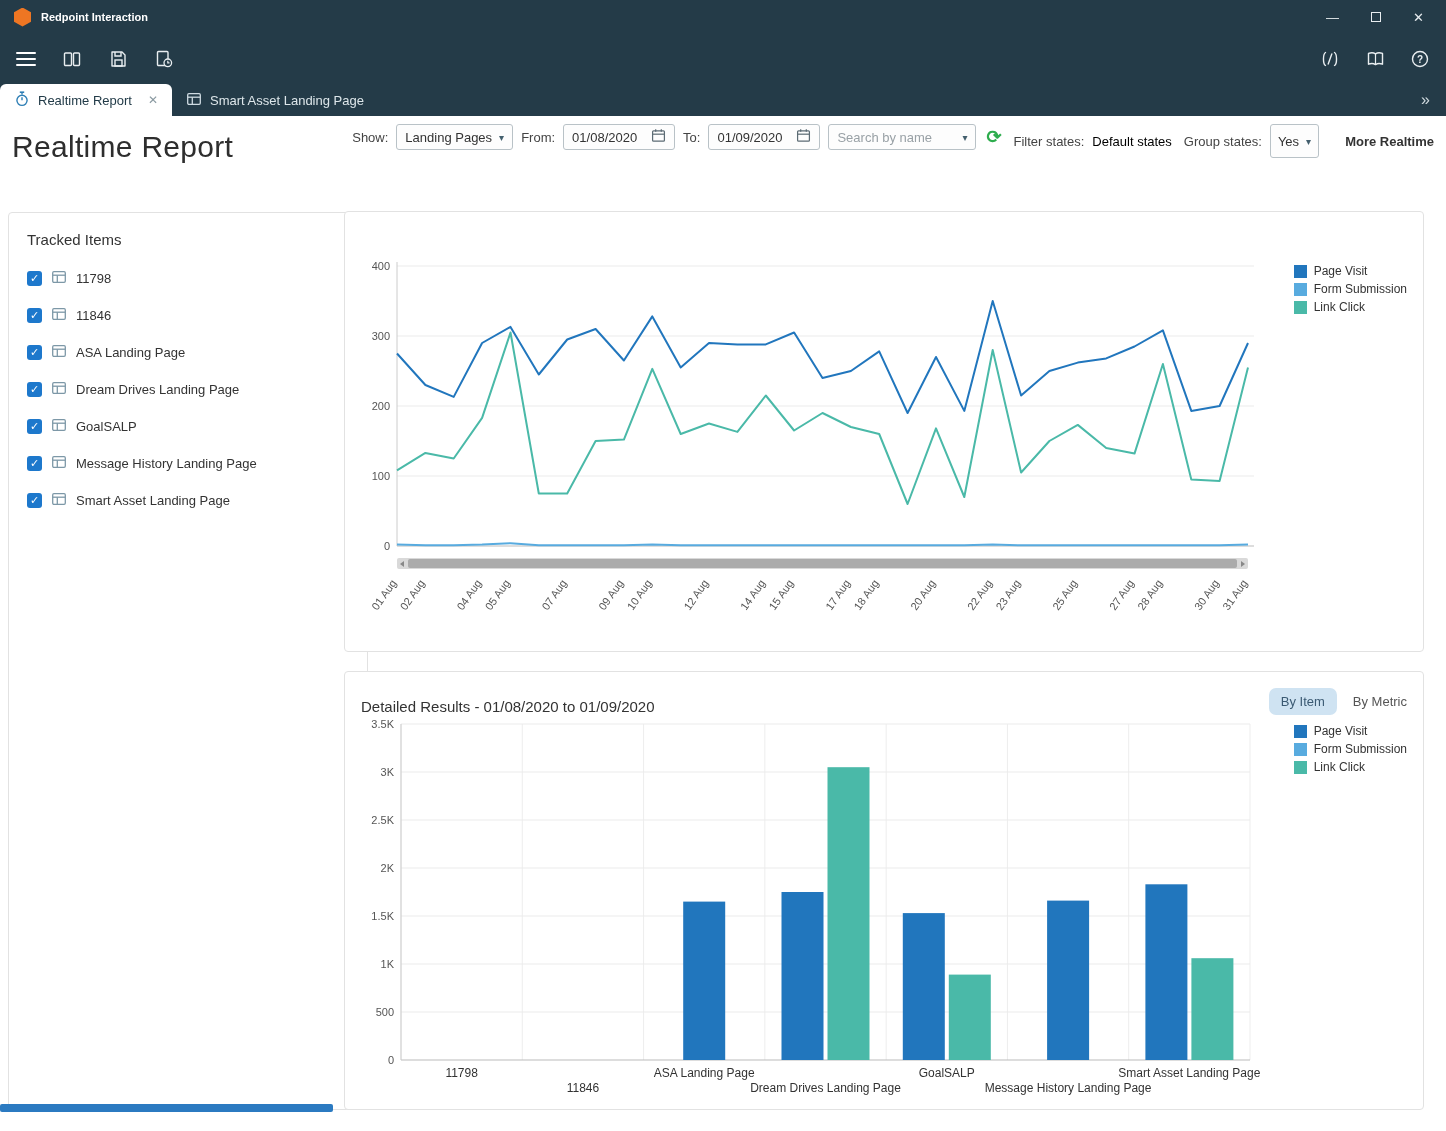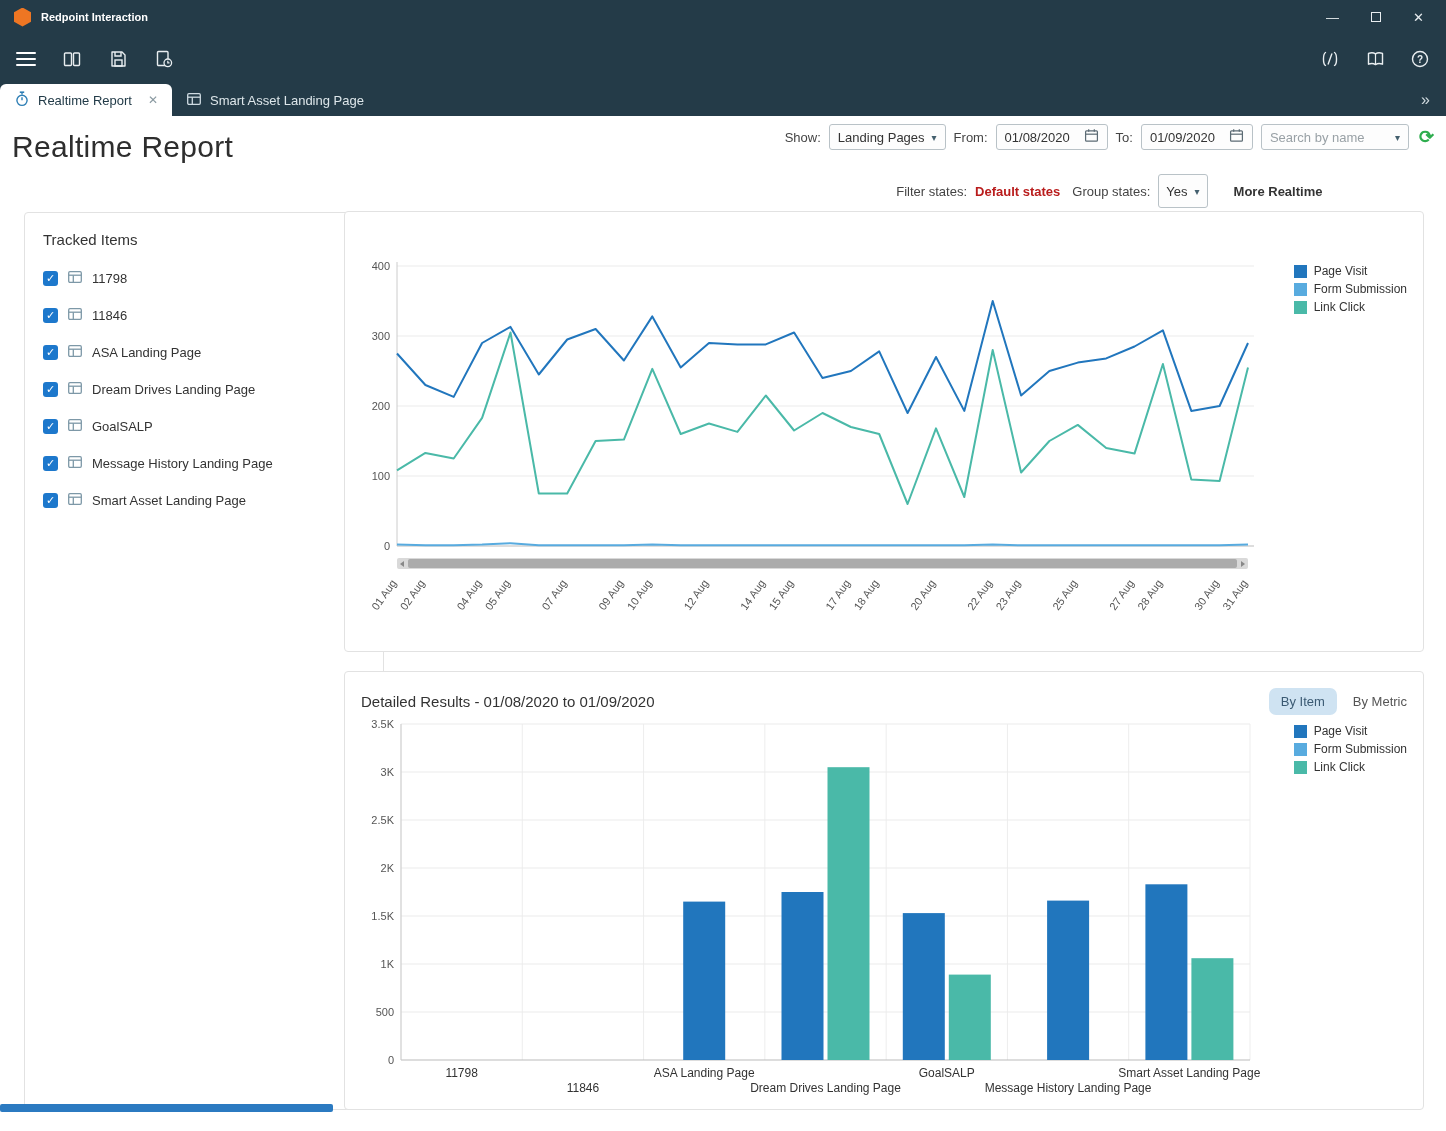--- a/index.html
+++ b/index.html
@@ -22,49 +22,49 @@
 
   .tabbar{position:absolute;top:84px;left:0;width:100%;height:32px;background:#243b48;display:flex;align-items:flex-end}
   .tab{height:32px;display:flex;align-items:center;gap:8px;padding:0 14px;font-size:13px;color:#dde6ea;cursor:pointer}
   .tab.active{background:#fff;color:#223b48;border-radius:6px 6px 0 0}
   .tabclose{color:#8a99a1;font-size:12px;margin-left:8px}
   .tab-overflow{margin-left:auto;color:#cfd9de;font-size:16px;padding:0 16px;align-self:center;cursor:pointer}
 
   
   .pagehead{position:absolute;top:116px;left:0;width:100%;height:96px;background:#fff}
   .bigtitle{position:absolute;left:12px;top:14px;font-size:30px;font-weight:400;color:#2e2e2e;letter-spacing:.3px}
-  .filters{position:absolute;right:12px;top:8px;display:flex;flex-direction:column;align-items:center;gap:24px}
+  .filters{position:absolute;right:12px;top:8px;display:flex;flex-direction:row;align-items:flex-start;gap:12px}
   .frow{display:flex;align-items:center;gap:8px;font-size:13px;color:#333}
   .flabel{color:#444}
   .select,.datebox,.searchbox{display:flex;align-items:center;gap:7px;border:1px solid #b9c2c7;border-radius:3px;background:#fdfdfd;padding:0 8px;font-size:13px;color:#333;height:26px;cursor:pointer}
   .datebox{width:112px;justify-content:space-between}
   .searchbox{width:148px;justify-content:space-between}
   .searchbox .ph{color:#99a1a6}
   .chev{color:#44606e;font-size:10px}
   .refresh{color:#2ead4e;font-size:18px;font-weight:bold;cursor:pointer;margin-left:2px}
-  .fvalue{font-weight:bold;color:#b91c1c;cursor:pointer}
+  .fvalue{font-weight:normal;color:#000000;cursor:pointer}
   .select.small{height:28px;padding:16px 7px}
   .morefilters{color:#333;font-weight:bold;margin-left:18px;cursor:pointer}
 
   
   .panel{position:absolute;background:#fff;border:1px solid #e2e2e2;border-radius:4px}
   .ptitle{font-size:15px;color:#333}
-  .left-panel{left:24px;top:212px;width:360px;height:898px;padding:18px 0 0 18px}
+  .left-panel{left:8px;top:212px;width:360px;height:898px;padding:18px 0 0 18px}
   .left-panel .ptitle{margin-bottom:12px}
   .titem{display:flex;align-items:center;gap:9px;padding:9px 0;font-size:13px;color:#333;cursor:pointer}
   .cb{width:15px;height:15px;background:#1d78cc;border-radius:3px;color:#fff;font-size:11px;line-height:15px;text-align:center;flex:none}
 
   .overview-panel{left:344px;top:211px;width:1080px;height:441px;padding:16px}
   .detailed-panel{left:344px;top:671px;width:1080px;height:439px;padding:16px}
   .chartwrap{position:absolute;left:10px;top:44px}
   .detailed-panel .chartwrap{top:40px}
   .legend{position:absolute;right:16px;top:52px;display:flex;flex-direction:column;gap:4px}
   .lg-item{display:flex;align-items:center;gap:7px;font-size:12px;color:#333}
   .lg-sw{width:13px;height:13px;flex:none;display:inline-block}
-  .dhead{display:flex;justify-content:space-between;align-items:center}
+  .dhead{display:flex;justify-content:space-between;align-items:flex-end}
   .toggle{display:flex;align-items:center;gap:16px;font-size:13px;color:#555}
   .byitem{background:#cfe3f2;color:#3b5a73;padding:6px 12px;border-radius:7px;cursor:pointer}
   .bymetric{cursor:pointer}
 
   .hscroll{position:relative;height:11px;background:#d9d9d9;border-radius:2px;margin-top:2px}
   .hscroll .thumb{position:absolute;left:11px;right:11px;top:1px;bottom:1px;background:#ababab;border-radius:2px}
   .arr{position:absolute;top:3px;width:0;height:0;border-top:3px solid transparent;border-bottom:3px solid transparent}
   .arr.l{left:3px;border-right:4px solid #888}
   .arr.r{right:3px;border-left:4px solid #888}
 

